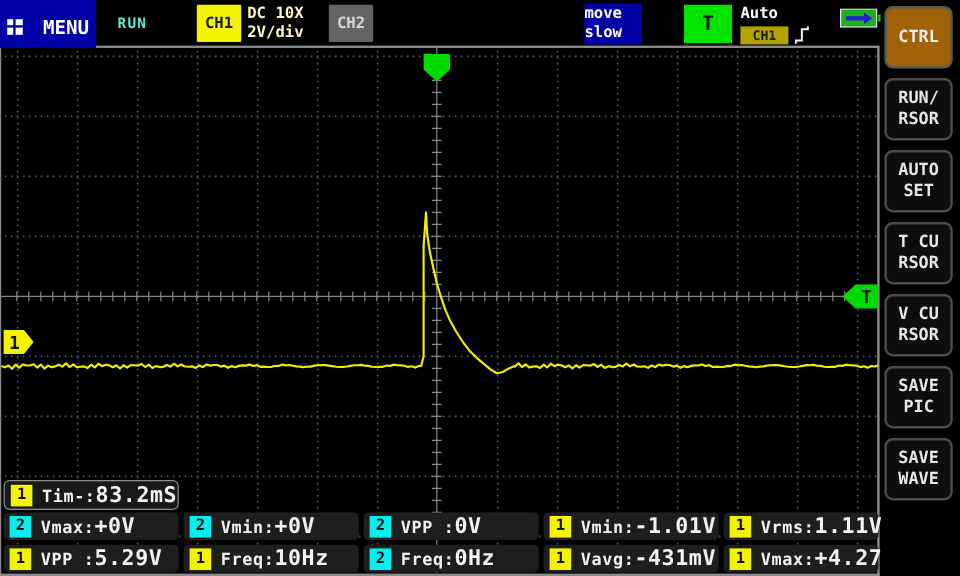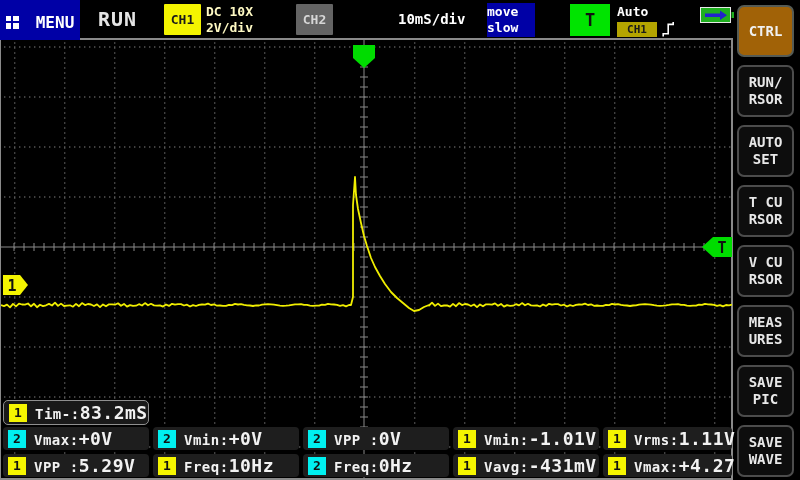--- a/index.html
+++ b/index.html
@@ -9,25 +9,25 @@
 
   
   .header { position:absolute; left:0; top:0; width:733px; height:40px; background:#000;
     border-bottom:2px solid #8a8a8a; }
   .menu-btn { position:absolute; left:0; top:0; width:80px; height:44px; background:#0000a6;
     border:none; color:#fff; display:flex; align-items:center; justify-content:center; gap:17px;
     font-family:inherit; font-weight:bold; font-size:16px; cursor:pointer; }
   .menu-icon { width:13px; height:13px; display:grid; grid-template-columns:1fr 1fr; gap:2px; }
   .menu-icon i { background:#fff; }
   .run-status { position:absolute; left:98px; top:0; height:38px; line-height:38px;
-    color:#e5e5e5; font-weight:bold; font-size:20px; letter-spacing:1px; }
+    color:#5eead4; font-weight:bold; font-size:12px; letter-spacing:1px; }
   .ch-badge { position:absolute; top:4px; width:37px; height:31px; display:flex;
     align-items:center; justify-content:center; font-weight:bold; font-size:13px; border-radius:1px; }
   .ch1-badge { left:164px; background:#f4f400; color:#1a1a1a; }
-  .ch2-badge { left:296px; background:#646464; color:#d6d6d6; }
+  .ch2-badge { left:274px; background:#646464; color:#d6d6d6; }
   .ch-info { position:absolute; top:4px; color:#fef9c3; font-weight:bold; font-size:13px; line-height:16px;
     white-space:pre-line; }
   .ch1-info { left:206px; }
   .ch2-info { left:326px; }
   .timebase { position:absolute; left:398px; top:0; height:38px; line-height:38px;
     color:#fff; font-weight:bold; font-size:14px; }
   .move-btn { position:absolute; left:487px; top:3px; width:48px; height:34px; background:#0000a6;
     border:none; color:#fff; font-family:inherit; font-weight:bold; font-size:13px; line-height:16px;
     text-align:left; cursor:pointer; }
   .trig-badge { position:absolute; left:570px; top:4px; width:40px; height:32px; background:#00e400;
@@ -77,21 +77,20 @@
       <span>MENU</span>
     </button>
     <span class="run-status">RUN</span>
 
     <span class="ch-badge ch1-badge">CH1</span>
     <span class="ch-info ch1-info"><span>DC 10X</span>
 <span>2V/div</span></span>
 
     <span class="ch-badge ch2-badge">CH2</span>
 
-    <span class="timebase">10mS/div</span>
 
     <button class="move-btn"><span>move</span><br>
       <span>slow</span></button>
 
     <span class="trig-badge">T</span>
     <span class="trig-mode">Auto</span>
     <span class="trig-src-row">
       <span class="trig-src">CH1</span>
       <svg width="13" height="17" viewBox="0 0 13 17">
         <polyline points="1.2,15.5 1.2,12.8 6.2,12.8 6.2,3.4 11.2,3.4 11.2,1" fill="none" stroke="#fff" stroke-width="1.6"></polyline>
@@ -168,21 +167,19 @@
   <div class="sidebar" id="sidebar">
       <button class="side-btn active">CTRL</button>
       <button class="side-btn">RUN/
 RSOR</button>
       <button class="side-btn">AUTO
 SET</button>
       <button class="side-btn">T CU
 RSOR</button>
       <button class="side-btn">V CU
 RSOR</button>
-      <button class="side-btn">MEAS
-URES</button>
       <button class="side-btn">SAVE
 PIC</button>
       <button class="side-btn">SAVE
 WAVE</button>
     </div>
 
 </div>
 
 </body></html>

